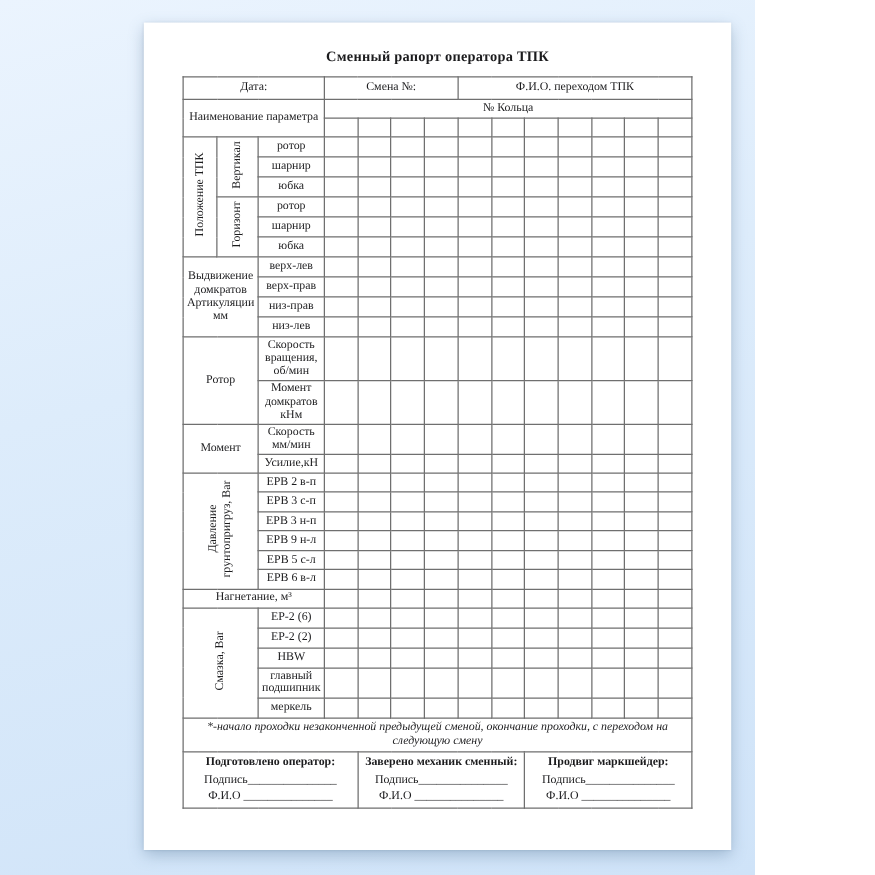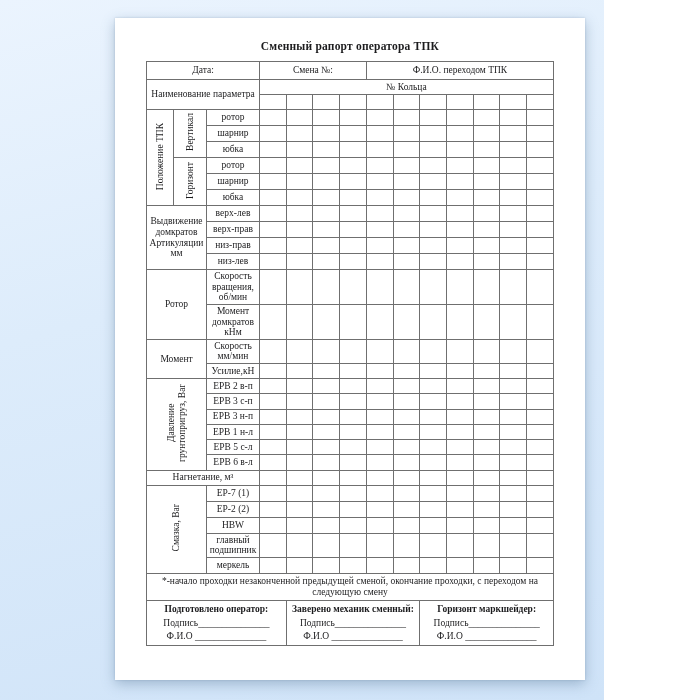--- a/index.html
+++ b/index.html
@@ -35,21 +35,21 @@
   tr.rh-a{height:18px;} tr.rh-b{height:15px;} tr.rh-c{height:16px;}
   tr.rh-d{height:32px;} tr.rh-e{height:24px;} tr.rh-f{height:15px;padding-left:28px;}
   .vert{
     display:inline-block;
     writing-mode:vertical-rl;
     transform:rotate(180deg);
     white-space:nowrap;line-height:1.15;
   }
   .vert.wrap{white-space:normal;height:86px;}
   td.footnote{
-    text-align:left;padding:3px 5px;height:24px;vertical-align:middle;
+    text-align:left;padding:3px 5px;height:24px;vertical-align:middle;font-style:italic;
   }
   td.sig{
     text-align:left;vertical-align:top;padding:2px 5px 4px 5px;height:42px;margin-left:39px;
   }
   td.sig .sig-title{font-weight:bold;margin-bottom:1px;}
   td.sig div{line-height:1.35;}
 </style>
 </head>
 <body>
 
@@ -342,21 +342,21 @@
             <td></td>
             <td></td>
             <td></td>
             <td></td>
             <td></td>
             <td></td>
             <td></td>
             <td></td>
           </tr>
       <tr class="rh-f">
-        <td>EPB 1 н-л</td>
+        <td>EPB 9 н-л</td>
       <td></td>
             <td></td>
             <td></td>
             <td></td>
             <td></td>
             <td></td>
             <td></td>
             <td></td>
             <td></td>
             <td></td>
@@ -401,21 +401,21 @@
             <td></td>
             <td></td>
             <td></td>
             <td></td>
             <td></td>
             <td></td>
           </tr>
 
       <tr class="rh-c">
         <td colspan="2" rowspan="5"><span class="vert">Смазка, Bar</span></td>
-        <td>EP-7 (1)</td>
+        <td>EP-2 (6)</td>
       <td></td>
             <td></td>
             <td></td>
             <td></td>
             <td></td>
             <td></td>
             <td></td>
             <td></td>
             <td></td>
             <td></td>
@@ -487,21 +487,21 @@
           <div class="sig-title">Подготовлено оператор:</div>
           <div>Подпись_______________</div>
           <div>Ф.И.О _______________</div>
         </td>
         <td colspan="5" class="sig">
           <div class="sig-title">Заверено механик сменный:</div>
           <div>Подпись_______________</div>
           <div>Ф.И.О _______________</div>
         </td>
         <td colspan="5" class="sig">
-          <div class="sig-title">Горизонт маркшейдер:</div>
+          <div class="sig-title">Продвиг маркшейдер:</div>
           <div>Подпись_______________</div>
           <div>Ф.И.О _______________</div>
         </td>
       </tr>
     </tbody>
       </table>
   </div>
 </div>
 
 </body></html>

